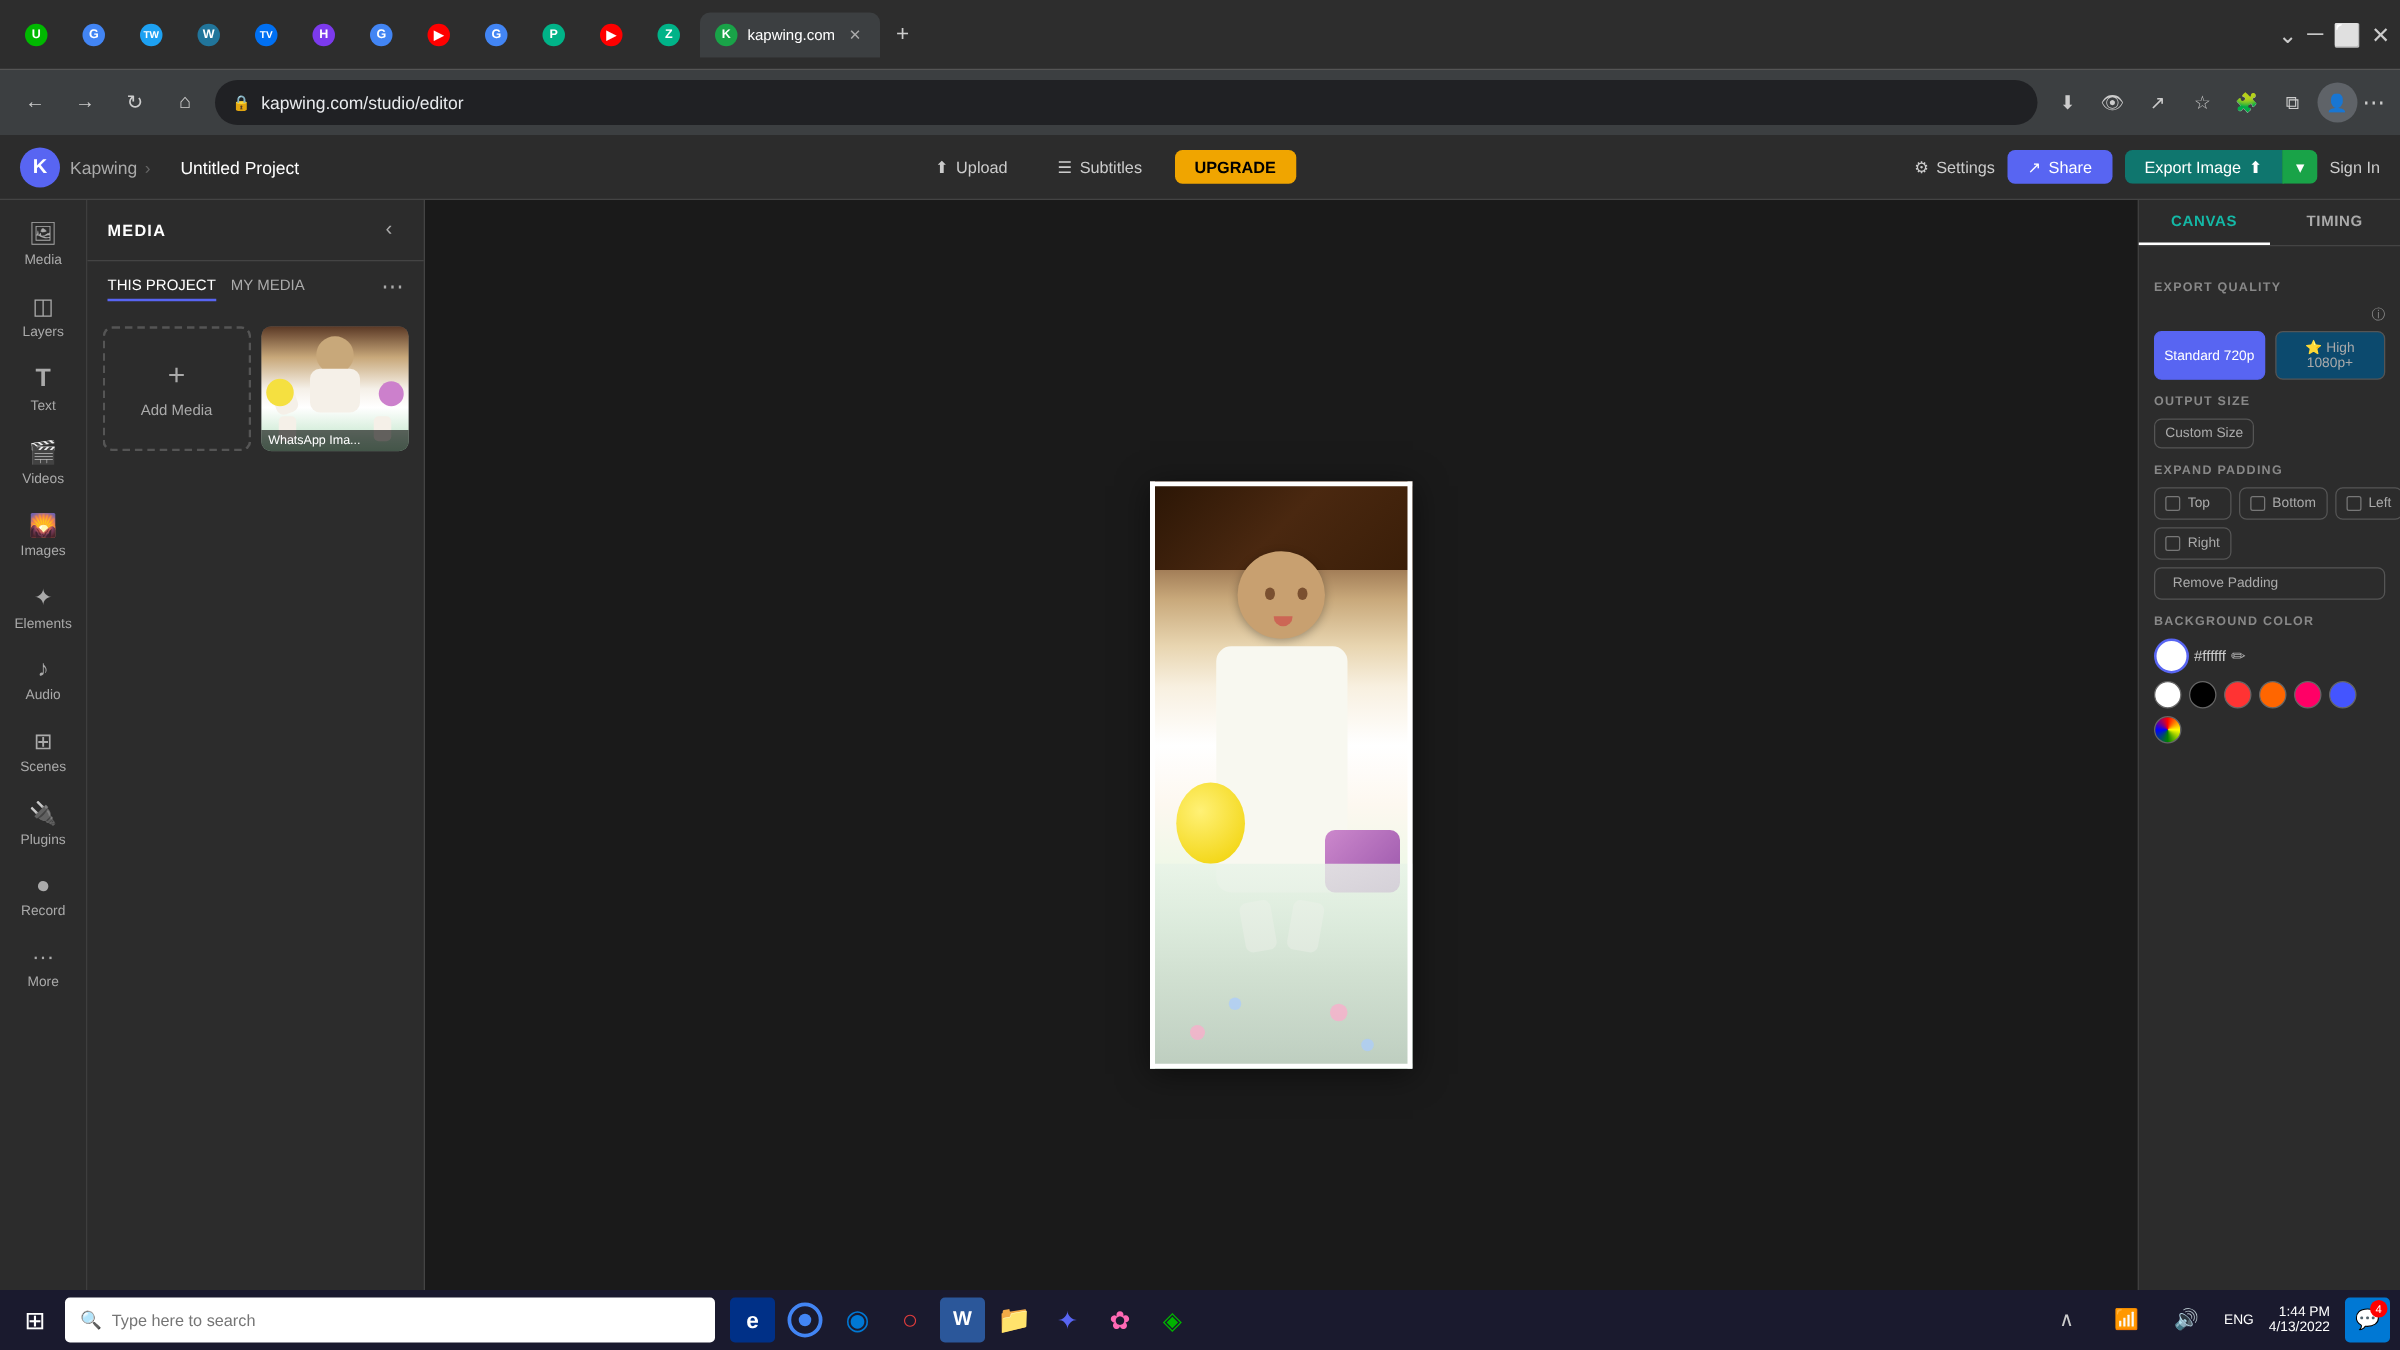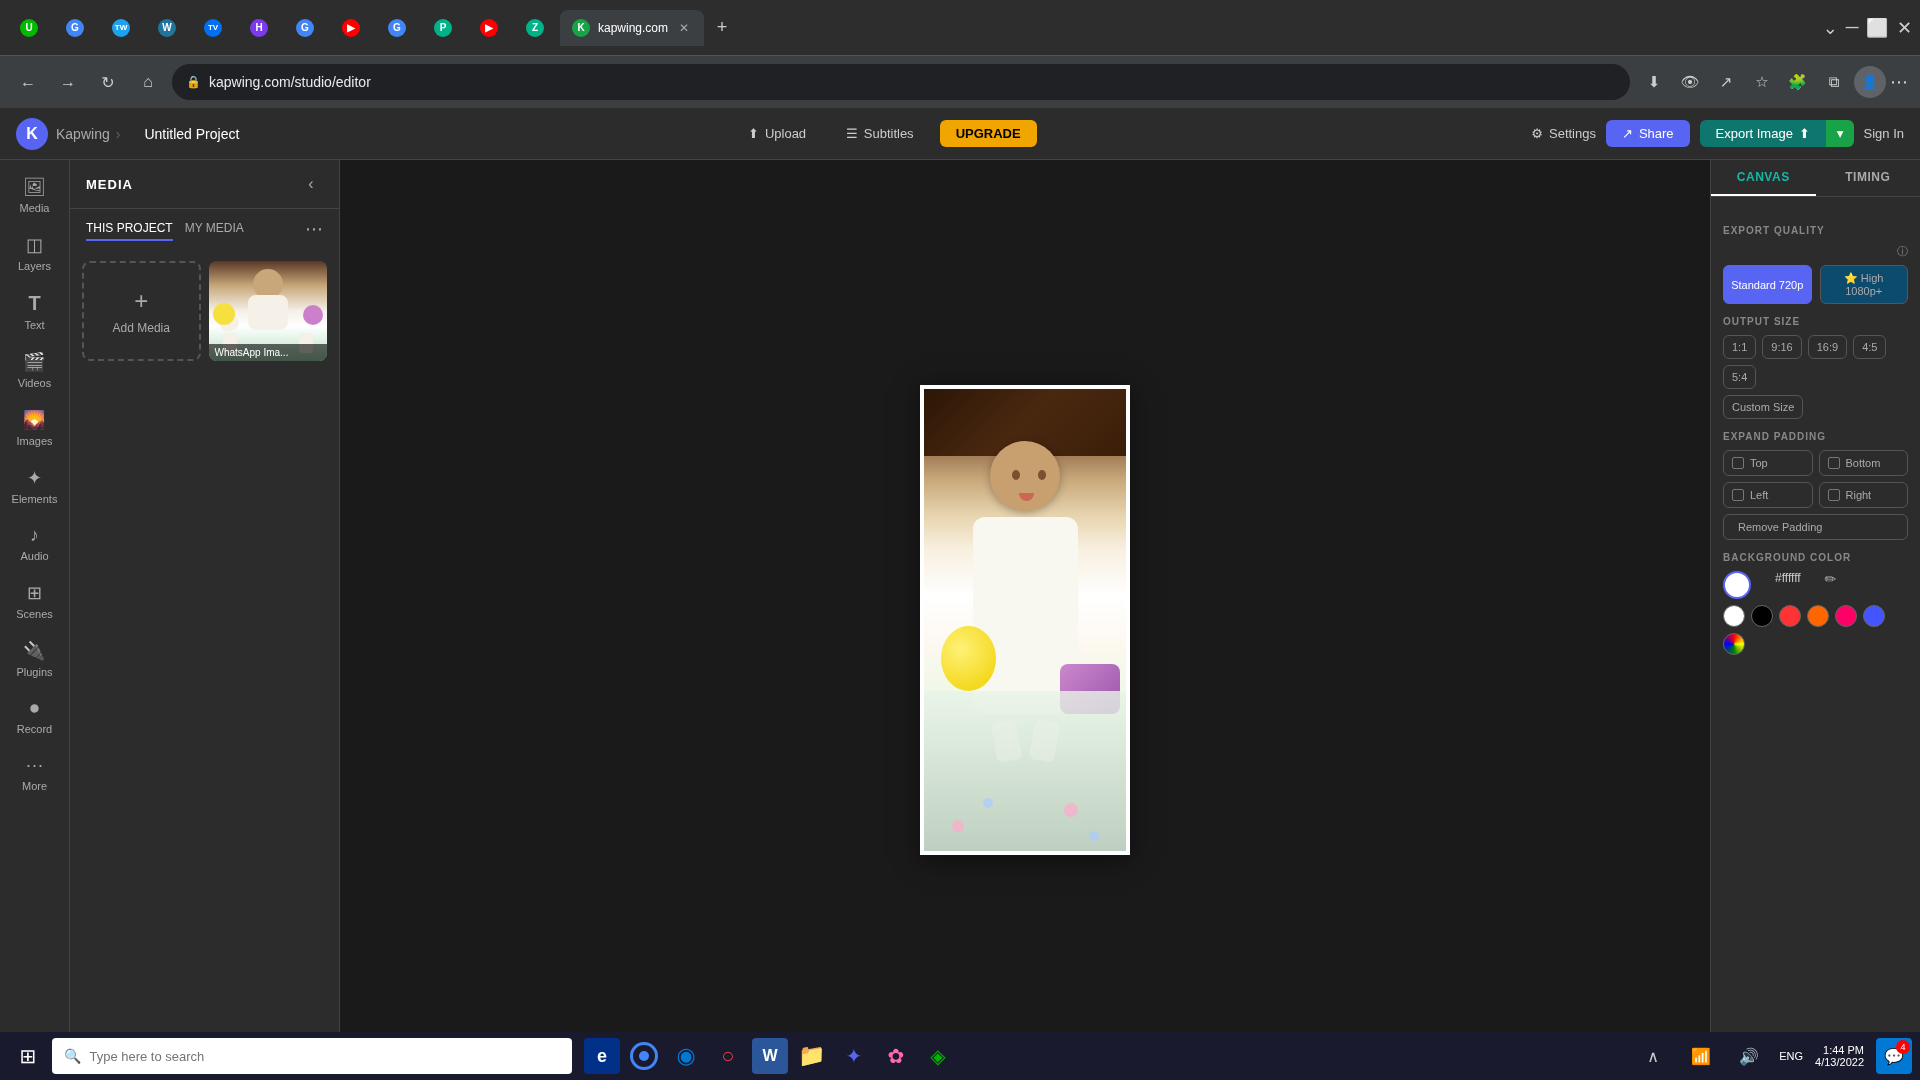--- a/index.html
+++ b/index.html
@@ -74,26 +74,26 @@
     .right-panel-tab { flex: 1; text-align: center; padding: 10px 0; font-size: 12px; color: #aaa; cursor: pointer; border-bottom: 2px solid transparent; font-weight: 600; letter-spacing: 0.5px; }
     .right-panel-tab.active { color: #14b8a6; border-bottom-color: #fff; }
     .right-panel-content { padding: 16px 12px; flex: 1; overflow-y: auto; }
     .section-label { font-size: 10px; color: #888; letter-spacing: 1px; font-weight: 600; margin-bottom: 8px; margin-top: 12px; }
     .quality-options { display: flex; gap: 8px; margin-bottom: 4px; }
     .quality-btn { flex: 1; padding: 6px 4px; border-radius: 6px; border: 1px solid #555; background: #0c4a6e; color: #aaa; font-size: 11px; cursor: pointer; text-align: center; }
     .quality-btn.active { background: #5865f2; border-color: #5865f2; color: #fff; }
     .size-options { display: flex; gap: 6px; flex-wrap: wrap; margin-bottom: 6px; }
     .size-btn { padding: 5px 8px; border-radius: 6px; border: 1px solid #555; background: transparent; color: #aaa; font-size: 11px; cursor: pointer; }
     .custom-size-btn { padding: 5px 8px; border-radius: 6px; border: 1px solid #555; background: transparent; color: #aaa; font-size: 11px; cursor: pointer; }
-    .padding-grid { display: grid; grid-template-columns: 1fr 1fr; gap: 6px; margin-bottom: 6px; }
+    .padding-grid { display: grid; grid-template-columns: 1fr 1fr 1fr; gap: 6px; margin-bottom: 6px; }
     .padding-btn { display: flex; align-items: center; gap: 6px; padding: 6px 8px; border-radius: 6px; border: 1px solid #555; background: transparent; color: #aaa; font-size: 11px; cursor: pointer; }
     .padding-btn .cb { width: 12px; height: 12px; border: 1px solid #777; border-radius: 2px; flex-shrink: 0; }
     .remove-padding-btn { display: flex; align-items: center; gap: 6px; padding: 6px 8px; border-radius: 6px; border: 1px solid #555; background: transparent; color: #aaa; font-size: 11px; cursor: pointer; width: 100%; margin-bottom: 12px; }
     .bg-color-section { margin-top: 4px; }
-    .bg-color-row { display: flex; align-items: flex-start; gap: 24px; flex-wrap: wrap; }
+    .bg-color-row { display: flex; align-items: center; gap: 4px; flex-wrap: wrap; }
     .color-swatch-active { width: 28px; height: 28px; border-radius: 50%; background: #fff; border: 2px solid #5865f2; cursor: pointer; display: flex; align-items: center; justify-content: center; flex-shrink: 0; }
     .color-hex { color: #ccc; font-size: 12px; }
     .color-picker-icon { color: #aaa; cursor: pointer; font-size: 14px; }
     .color-swatches { display: flex; gap: 6px; flex-wrap: wrap; margin-top: 6px; }
     .color-dot { width: 22px; height: 22px; border-radius: 50%; cursor: pointer; border: 1px solid #666; }
 
     
     .taskbar { height: 48px; background: #1a1a2e; display: flex; align-items: center; padding: 0 8px; gap: 4px; position: fixed; bottom: 0; width: 100%; }
     .start-btn { width: 40px; height: 40px; display: flex; align-items: center; justify-content: center; border-radius: 4px; cursor: pointer; color: #fff; font-size: 20px; }
     .search-bar { display: flex; align-items: center; gap: 8px; background: #fff; border-radius: 4px; padding: 4px 12px; width: 520px; height: 36px; }
@@ -360,27 +360,20 @@
         <div class="quality-options">
           <button class="quality-btn active">Standard 720p</button>
           <button class="quality-btn">
             <span style="color:#f0a500;">⭐</span>
             <span> High 1080p+</span>
           </button>
         </div>
 
         
         <div class="section-label">OUTPUT SIZE</div>
-        <div class="size-options">
-          <button class="size-btn">1:1</button>
-          <button class="size-btn">9:16</button>
-          <button class="size-btn">16:9</button>
-          <button class="size-btn">4:5</button>
-          <button class="size-btn">5:4</button>
-        </div>
         <button class="custom-size-btn">Custom Size</button>
 
         
         <div class="section-label">EXPAND PADDING</div>
         <div class="padding-grid">
           <button class="padding-btn">
             <div class="cb"></div>
             <span>Top</span>
           </button>
           <button class="padding-btn">

